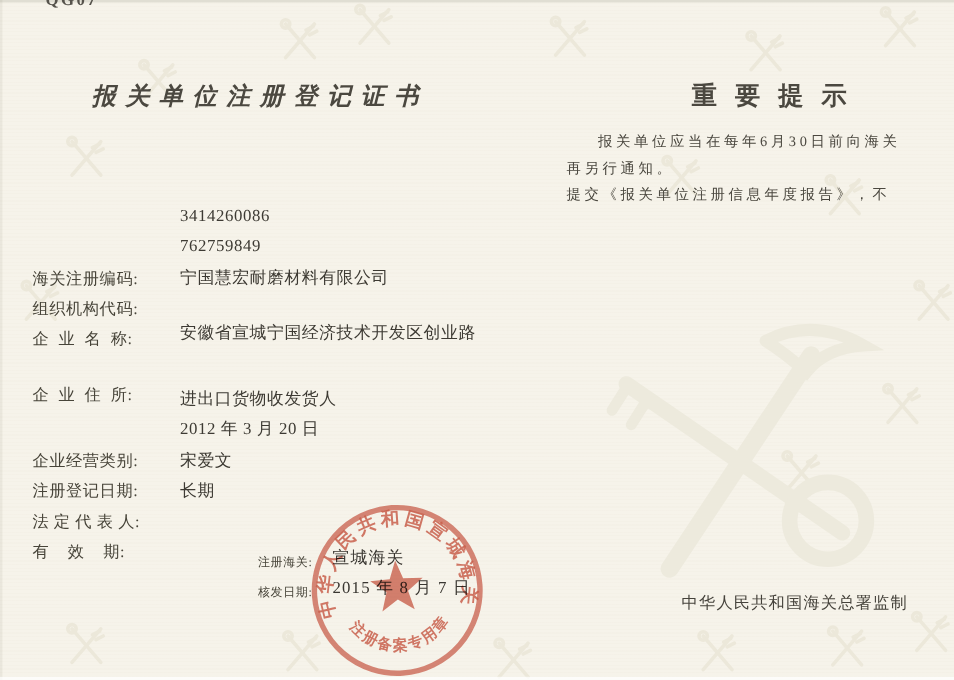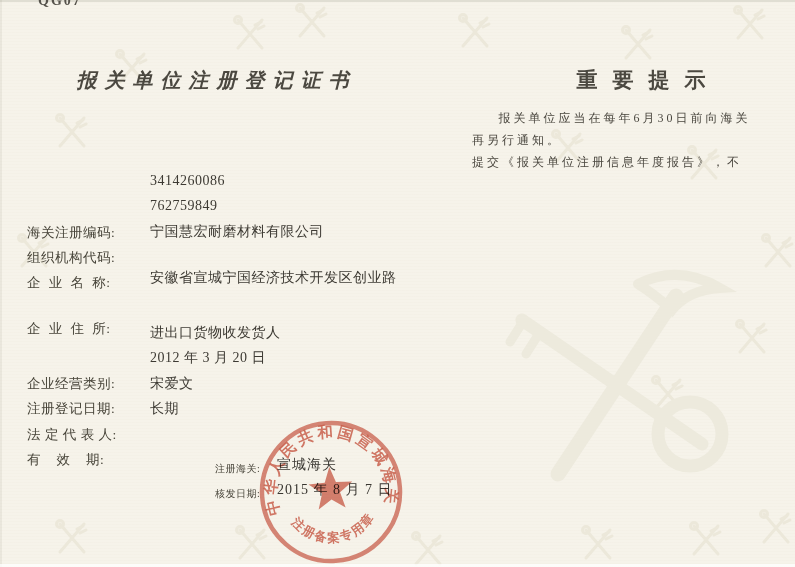--- a/index.html
+++ b/index.html
@@ -160,20 +160,21 @@
     <span class="val">长期</span>
   </div>
 
   <div>
     <span class="issue-lab" style="top:462px">注册海关:</span>
     <span class="issue-val bold" style="top:456px">宣城海关</span>
     <span class="issue-lab" style="top:487px">核发日期:</span>
     <span class="issue-val" style="top:481px">2015 年 8 月 7 日</span>
   </div>
 
+  <div class="footer-imprint">中华人民共和国海关总署监制</div>
 
   <svg class="stamp" viewBox="0 0 150 150" aria-hidden="true">
     <defs>
       <path id="arcT" d="M 23.3,93.8 A 55,55 0 1 1 126.7,93.8" fill="none"></path>
       <path id="arcB" d="M 34.1,103.7 A 50,50 0 0 0 115.9,103.7" fill="none"></path>
     </defs>
     <circle cx="75" cy="75" r="69" fill="none" stroke="#ca4f3b" stroke-width="4.5" opacity="0.75"></circle>
     <path d="M75,50 L80.6,65.3 L96.9,65.9 L84,75.9 L88.5,91.6 L75,82.5 L61.5,91.6 L66,75.9 L53.1,65.9 L69.4,65.3 Z" fill="#ca4f3b" opacity="0.8"></path>
     <text font-size="15.5" letter-spacing="3.5" fill="#ca4f3b" opacity="0.85" font-weight="600">
       <textPath href="#arcT" startOffset="50%" text-anchor="middle">中华人民共和国宣城海关</textPath>

